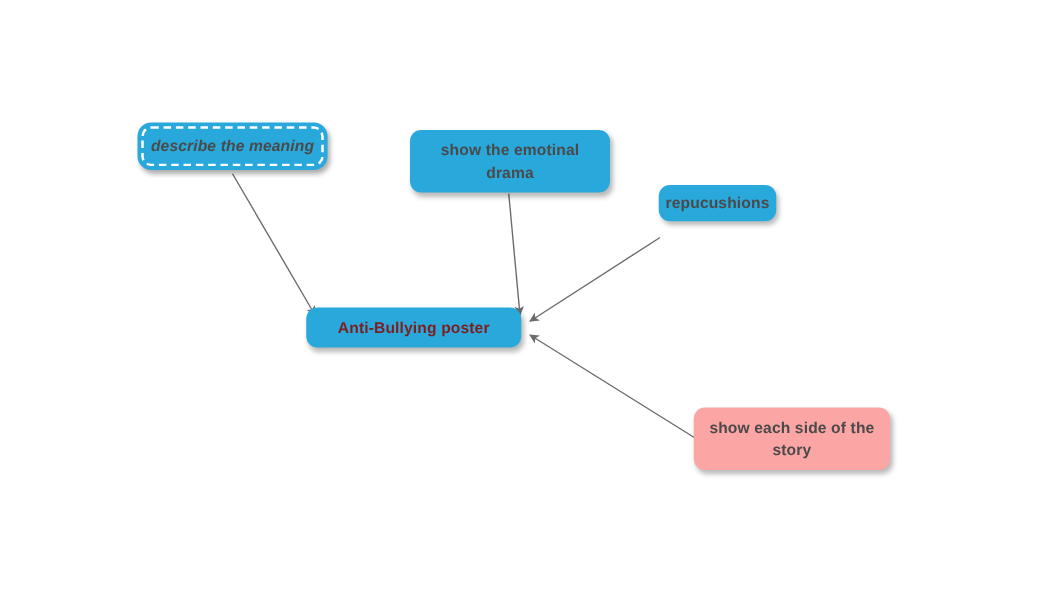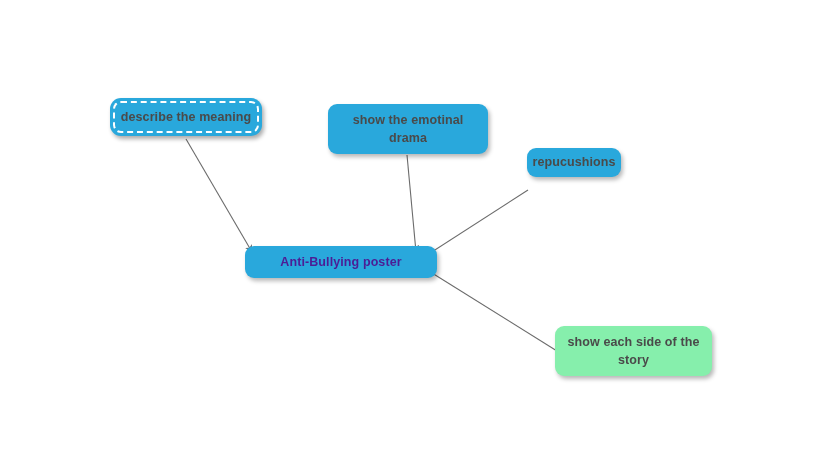--- a/index.html
+++ b/index.html
@@ -41,20 +41,21 @@
     letter-spacing: 0.1px;
     padding: 4px 10px;
     box-shadow: 2px 3px 4px rgba(0,0,0,0.28);
     z-index: 2;
   }
   .node.selected {
     background: #29a8dc;
     padding: 16px;
     border-radius: 11px;
     box-shadow: 2px 3px 4px rgba(0,0,0,0.33);
+    font-style: italic;
   }
   .node.selected .sel-ring {
     position: absolute;
     left: 3px;
     top: 3px;
     right: 3px;
     bottom: 3px;
     border: 2px dashed #ffffff;
     border-radius: 8px;
     box-sizing: border-box;
@@ -106,22 +107,22 @@
 
   <div class="node" id="node-1" style="left: 328px; top: 104px; width: 160px; height: 50px; background: rgb(41, 168, 220); color: rgb(74, 74, 74);">
     <span class="node-label">show the emotinal
 drama</span>
   </div>
 
   <div class="node" id="node-2" style="left: 527px; top: 148px; width: 94px; height: 29px; background: rgb(41, 168, 220); color: rgb(74, 74, 74);">
     <span class="node-label">repucushions</span>
   </div>
 
-  <div class="node" id="node-3" style="left: 245px; top: 246px; width: 192px; height: 32px; background: rgb(41, 168, 220); color: #4c1d95; align-items: center;">
+  <div class="node" id="node-3" style="left: 245px; top: 246px; width: 172px; height: 32px; background: rgb(41, 168, 220); color: #7f1d1d; align-items: center;">
     <span class="node-label">Anti-Bullying poster</span>
   </div>
 
-  <div class="node" id="node-4" style="left: 555px; top: 326px; width: 157px; height: 50px; background: #86efac; color: rgb(74, 74, 74);">
+  <div class="node" id="node-4" style="left: 555px; top: 326px; width: 157px; height: 50px; background: #fca5a5; color: rgb(74, 74, 74);">
     <span class="node-label">show each side of the
 story</span>
   </div>
 
 </div>
 
 </body></html>

